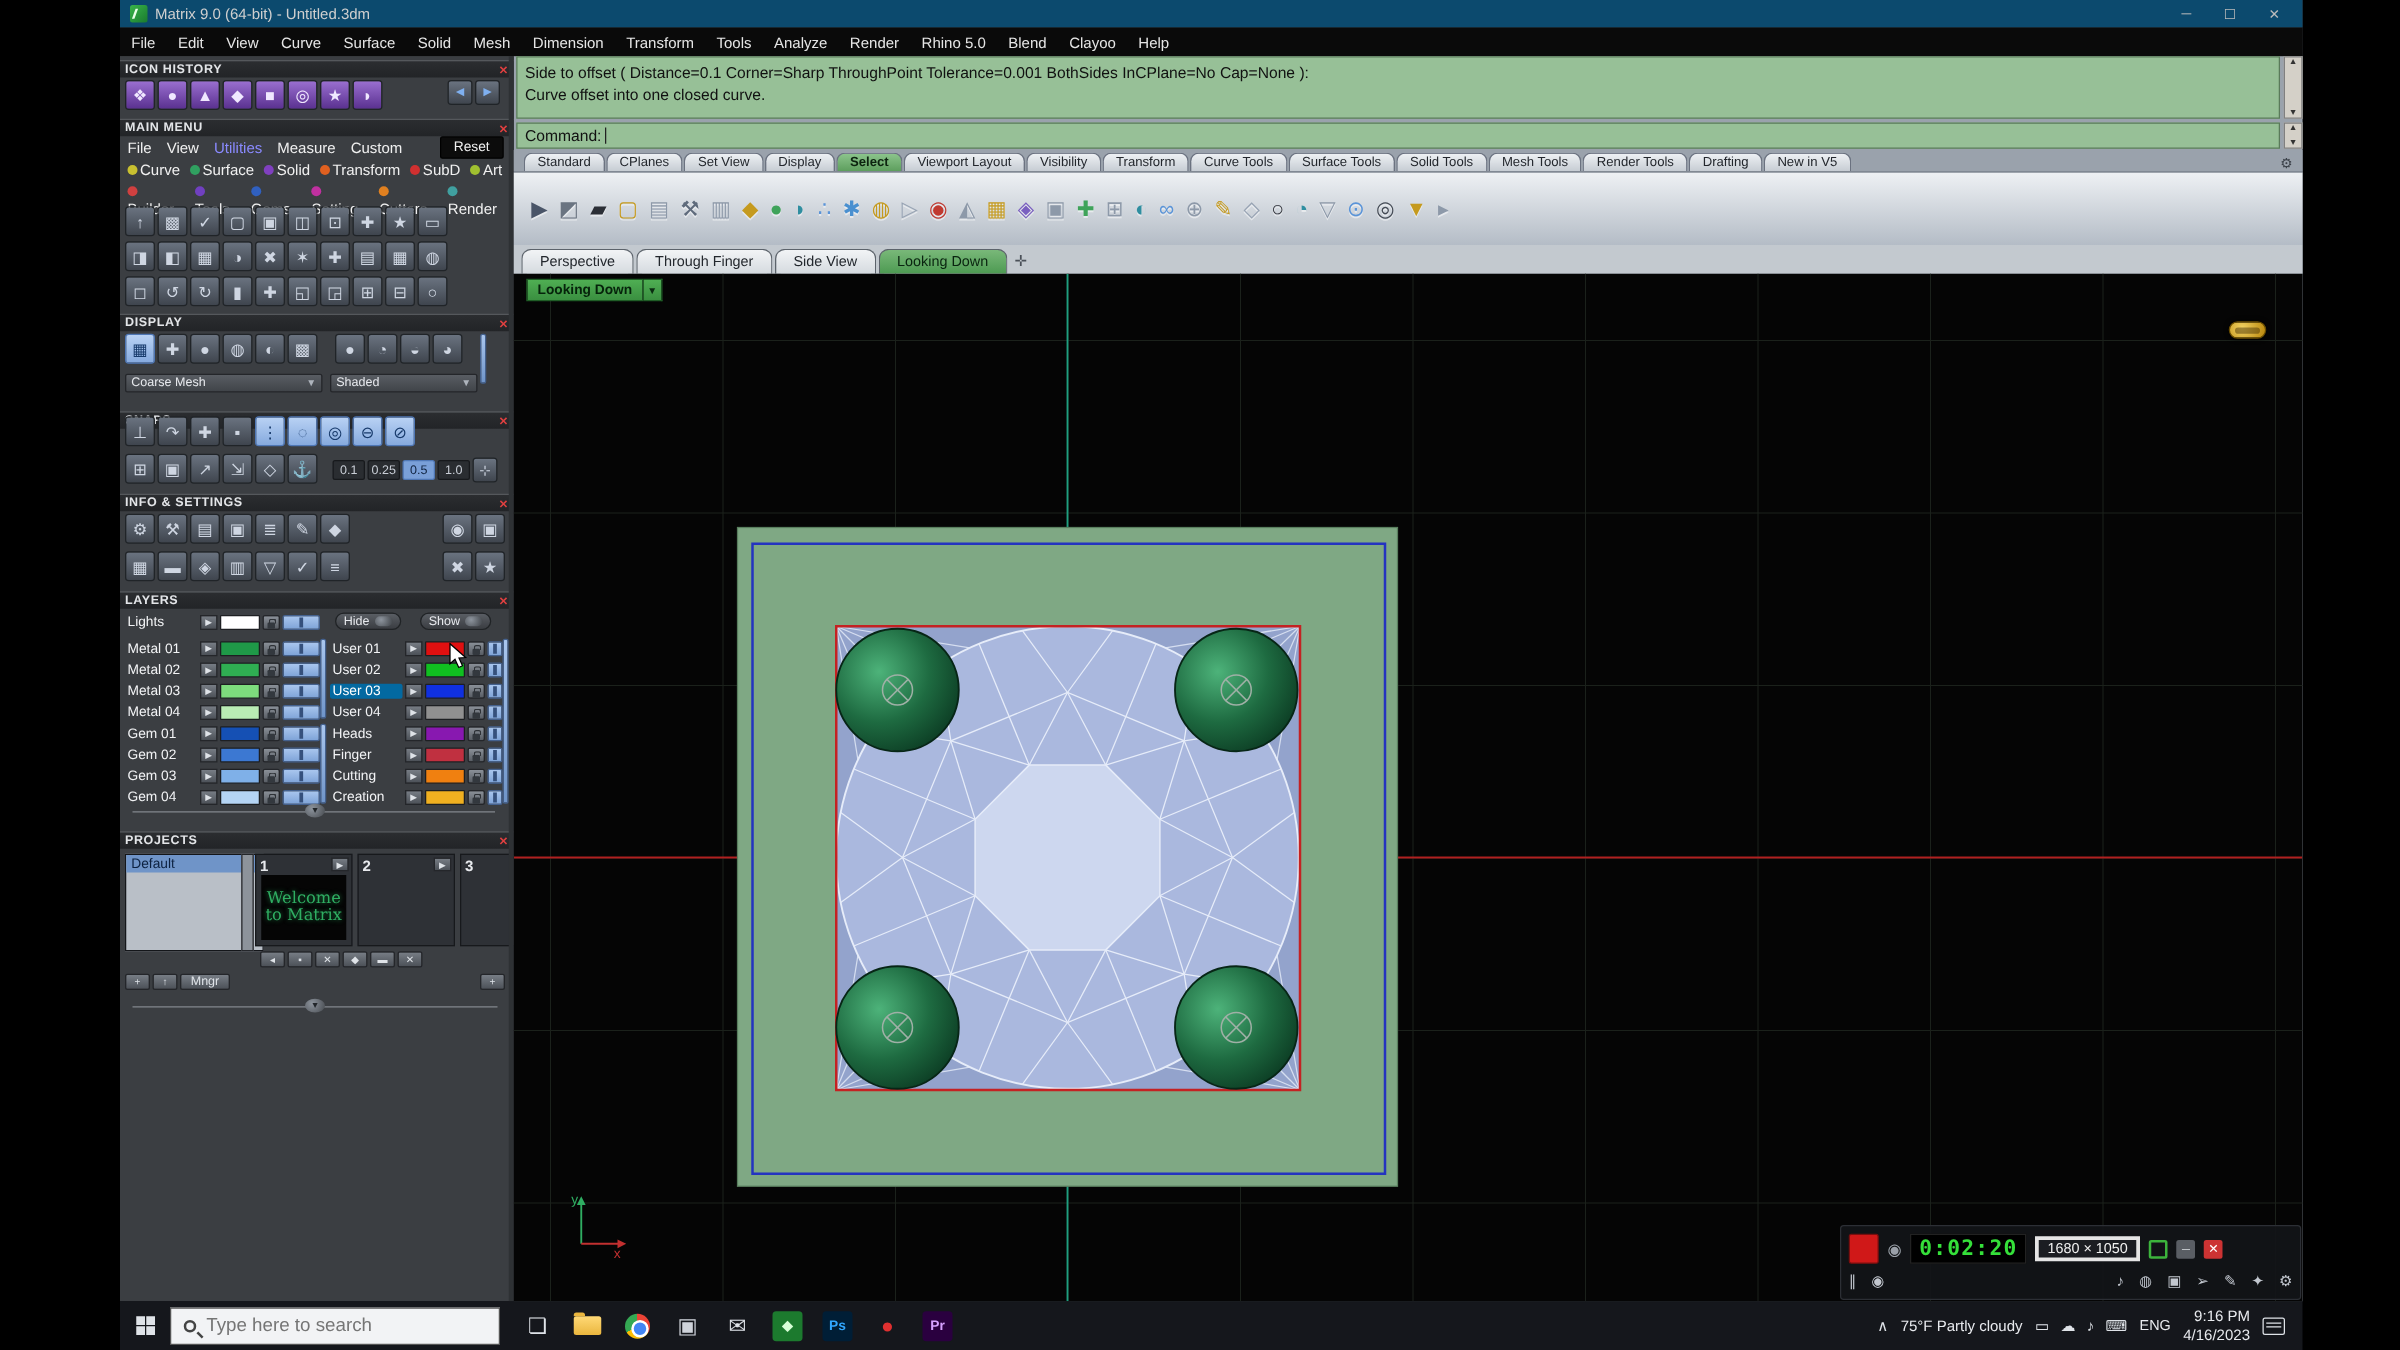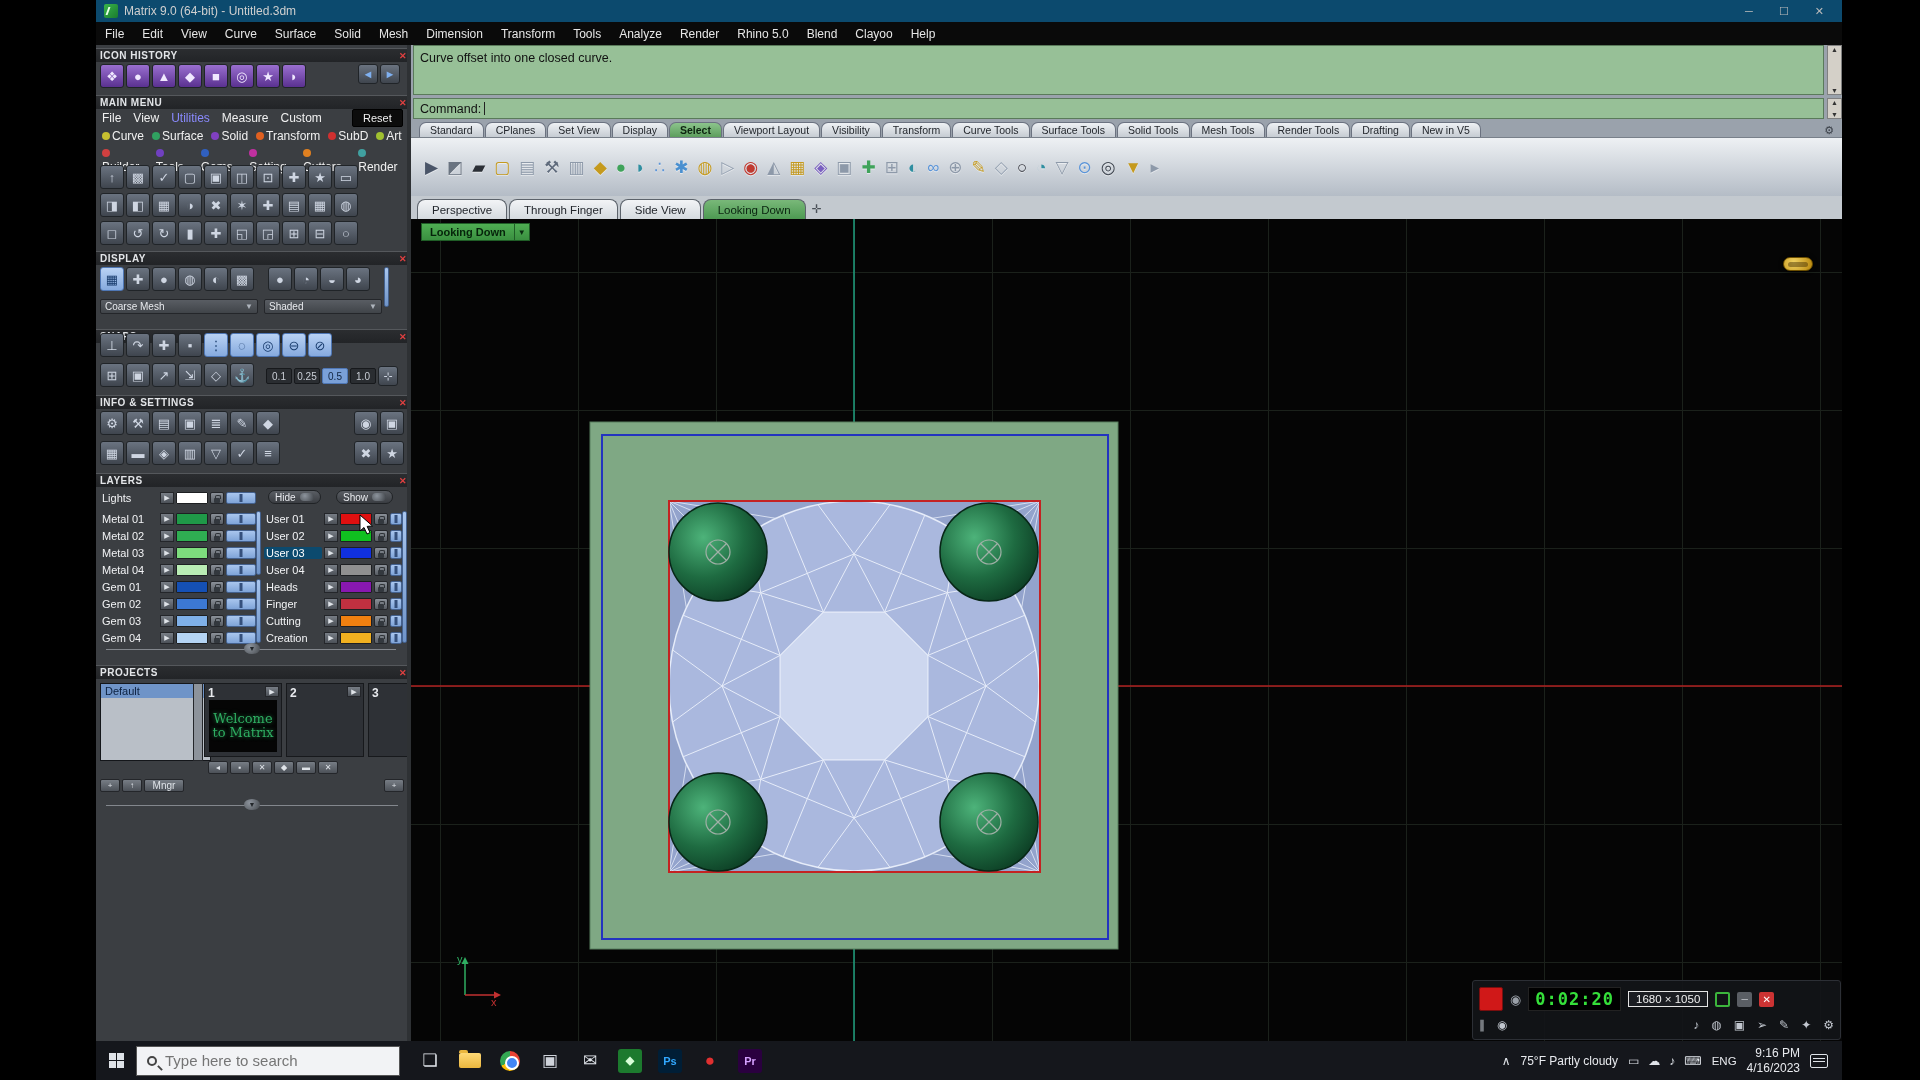--- a/index.html
+++ b/index.html
@@ -26,21 +26,21 @@
 .mmtext{position:absolute;color:#f0f0f0;font-size:12px;display:flex;align-items:center;gap:4px}
 .bullet{width:8px;height:8px;border-radius:50%;display:inline-block;margin-right:2px}
 .resetbtn{position:absolute;background:#0c0c0c;color:#f0f0f0;font-size:11px;padding:2px 10px;border:1px solid #000;border-radius:2px}
 .ddl{position:absolute;height:15px;background:linear-gradient(#595d63,#404449);border:1px solid #24262a;color:#e8eaee;font-size:10px;display:flex;align-items:center;padding:0 4px;border-radius:2px}
 .ddl i{margin-left:auto;font-style:normal;color:#aeb4bc;font-size:8px}
 .chip{height:16px;min-width:26px;background:#2a2d31;border:1px solid #17191c;color:#c9ced6;font-size:10px;display:flex;align-items:center;justify-content:center;border-radius:2px}
 .chip.on{background:#7aa0d8;color:#10233f;border-color:#4f77b5}
 
 .lrow{position:absolute;display:flex;align-items:center;gap:2px;height:15px}
 .lname{font-size:11px;color:#f2f3f5;width:58px;text-align:left;white-space:nowrap;padding-left:2px}
-.lname.sel{background:#0c4a6e;border-radius:2px;color:#fff}
+.lname.sel{background:#0369a1;border-radius:2px;color:#fff}
 .larr{width:14px;height:12px;background:linear-gradient(#777d85,#4c5158);border:1px solid #24262a;color:#dfe3e8;font-size:7px;display:flex;align-items:center;justify-content:center}
 .lsw{width:32px;height:12px;border:1px solid #1d1f22;border-radius:1px}
 .llock{width:14px;height:12px;background:linear-gradient(#8a9098,#585d64);border:1px solid #24262a;border-radius:2px;position:relative}
 .llock:after{content:"";position:absolute;left:4px;top:2px;width:4px;height:3px;border:1px solid #2e3237;border-bottom:none;border-radius:2px 2px 0 0}
 .llock:before{content:"";position:absolute;left:3px;top:5px;width:6px;height:5px;background:#33383e;border-radius:1px}
 .lbtn{width:30px;height:12px;background:linear-gradient(#a9c6ee,#7fa4d8);border:1px solid #44618e;border-radius:2px;position:relative}
 .lbtn:after{content:"";position:absolute;left:50%;top:1px;bottom:1px;width:3px;background:#35507c;transform:translateX(-50%)}
 .lbtn.tiny{width:12px}
 .vstrip{position:absolute;width:5px;background:linear-gradient(#a9c6ee,#6f94c8);border:1px solid #44618e;border-radius:2px}
 .hidebtn{height:14px;background:linear-gradient(#5a5e64,#3a3d42);border:1px solid #202326;border-radius:7px;color:#e8eaee;font-size:10px;display:flex;align-items:center;gap:4px;padding:0 6px}
@@ -81,21 +81,21 @@
 .vplabel .lab{background:linear-gradient(#4fae53,#3a8f40);color:#06230b;font-size:11px;font-weight:bold;padding:2px 8px;border:1px solid #1f5d26}
 .vplabel .darr{background:linear-gradient(#4fae53,#3a8f40);border:1px solid #1f5d26;border-left:none;color:#0a2c11;font-size:8px;display:flex;align-items:center;padding:0 3px}
 .gizmo{position:absolute;left:1372px;top:38px;width:30px;height:14px;border-radius:7px;background:radial-gradient(circle at 35% 35%,#f0d060,#b8860b);border:1px solid #6b4e00;box-shadow:0 0 4px #000}
 .gizmo:after{content:"";position:absolute;left:4px;top:4px;right:4px;height:5px;border-radius:3px;background:rgba(60,40,0,.45)}
 
 .recbar{position:absolute;left:1061px;top:761px;width:369px;height:60px;background:rgba(18,20,24,.93);border:1px solid #2c2f35;border-radius:3px;color:#cfd3da}
 .recrow1{position:absolute;left:6px;top:5px;right:6px;height:26px;display:flex;align-items:center;gap:7px}
 .recstop{width:24px;height:24px;background:#d01818;border:1px solid #7a0e0e;border-radius:2px}
 .reccam{color:#9aa0a8;font-size:13px}
 .rectime{font-family:"DejaVu Sans Mono",monospace;font-weight:bold;font-size:17px;color:#35e03a;background:#000;padding:1px 6px;letter-spacing:1px;border:1px solid #222}
-.recres{font-size:11.5px;color:#f0f0f0;border:1px solid #e5e5e5;padding:1px 7px;background:#1b1d22}
+.recres{font-size:11.5px;color:#f0f0f0;border:3px solid #e5e5e5;padding:1px 7px;background:#1b1d22}
 .recsq{width:15px;height:15px;border:2px solid #3cb43c;border-radius:2px}
 .recmin{width:15px;height:15px;background:#5a5e64;border-radius:2px;color:#d6d9dd;font-size:9px;display:flex;align-items:center;justify-content:center}
 .recx{width:15px;height:15px;background:#c33;border-radius:2px;color:#fff;font-size:10px;display:flex;align-items:center;justify-content:center}
 .recrow2{position:absolute;left:6px;bottom:4px;right:6px;height:20px;display:flex;align-items:center;gap:12px;font-size:12px;color:#c2c7cf}
 .recrow2 .sp{flex:1}
 
 .axis{position:absolute;left:40px;bottom:34px;width:60px;height:56px}
 
 .cursor{position:absolute;left:358px;top:514px;z-index:60}
 
@@ -499,20 +499,21 @@
       </div>
       <span class="pbtn" style="position: absolute; left: 288px; top: 734px;">+</span>
       <div style="position: absolute; left: 10px; top: 760px; width: 292px; border-top: 1px solid rgb(131, 135, 141);"></div>
       <span style="position: absolute; left: 148px; top: 754px; width: 16px; height: 11px; background: radial-gradient(circle at 35% 35%, rgb(141, 148, 157), rgb(68, 72, 77)); border-radius: 50%; color: rgb(34, 38, 42); font-size: 7px; display: flex; align-items: center; justify-content: center;">▼</span>
     </div>
 
   <div class="right">
     <div class="grip"></div>
 
     <div class="cmdbox">
+      <div>Side to offset ( Distance=0.1  Corner=Sharp  ThroughPoint  Tolerance=0.001  BothSides  InCPlane=No  Cap=None ):</div>
       <div>Curve offset into one closed curve.</div>
     </div>
     <div class="cscroll" style="top:0;height:50px">
         <span>▲</span>
         <span>▼</span>
       </div>
     <div class="cmdline">
       <b style="font-weight:normal">Command:</b>
       <span class="caret"></span>
     </div>

